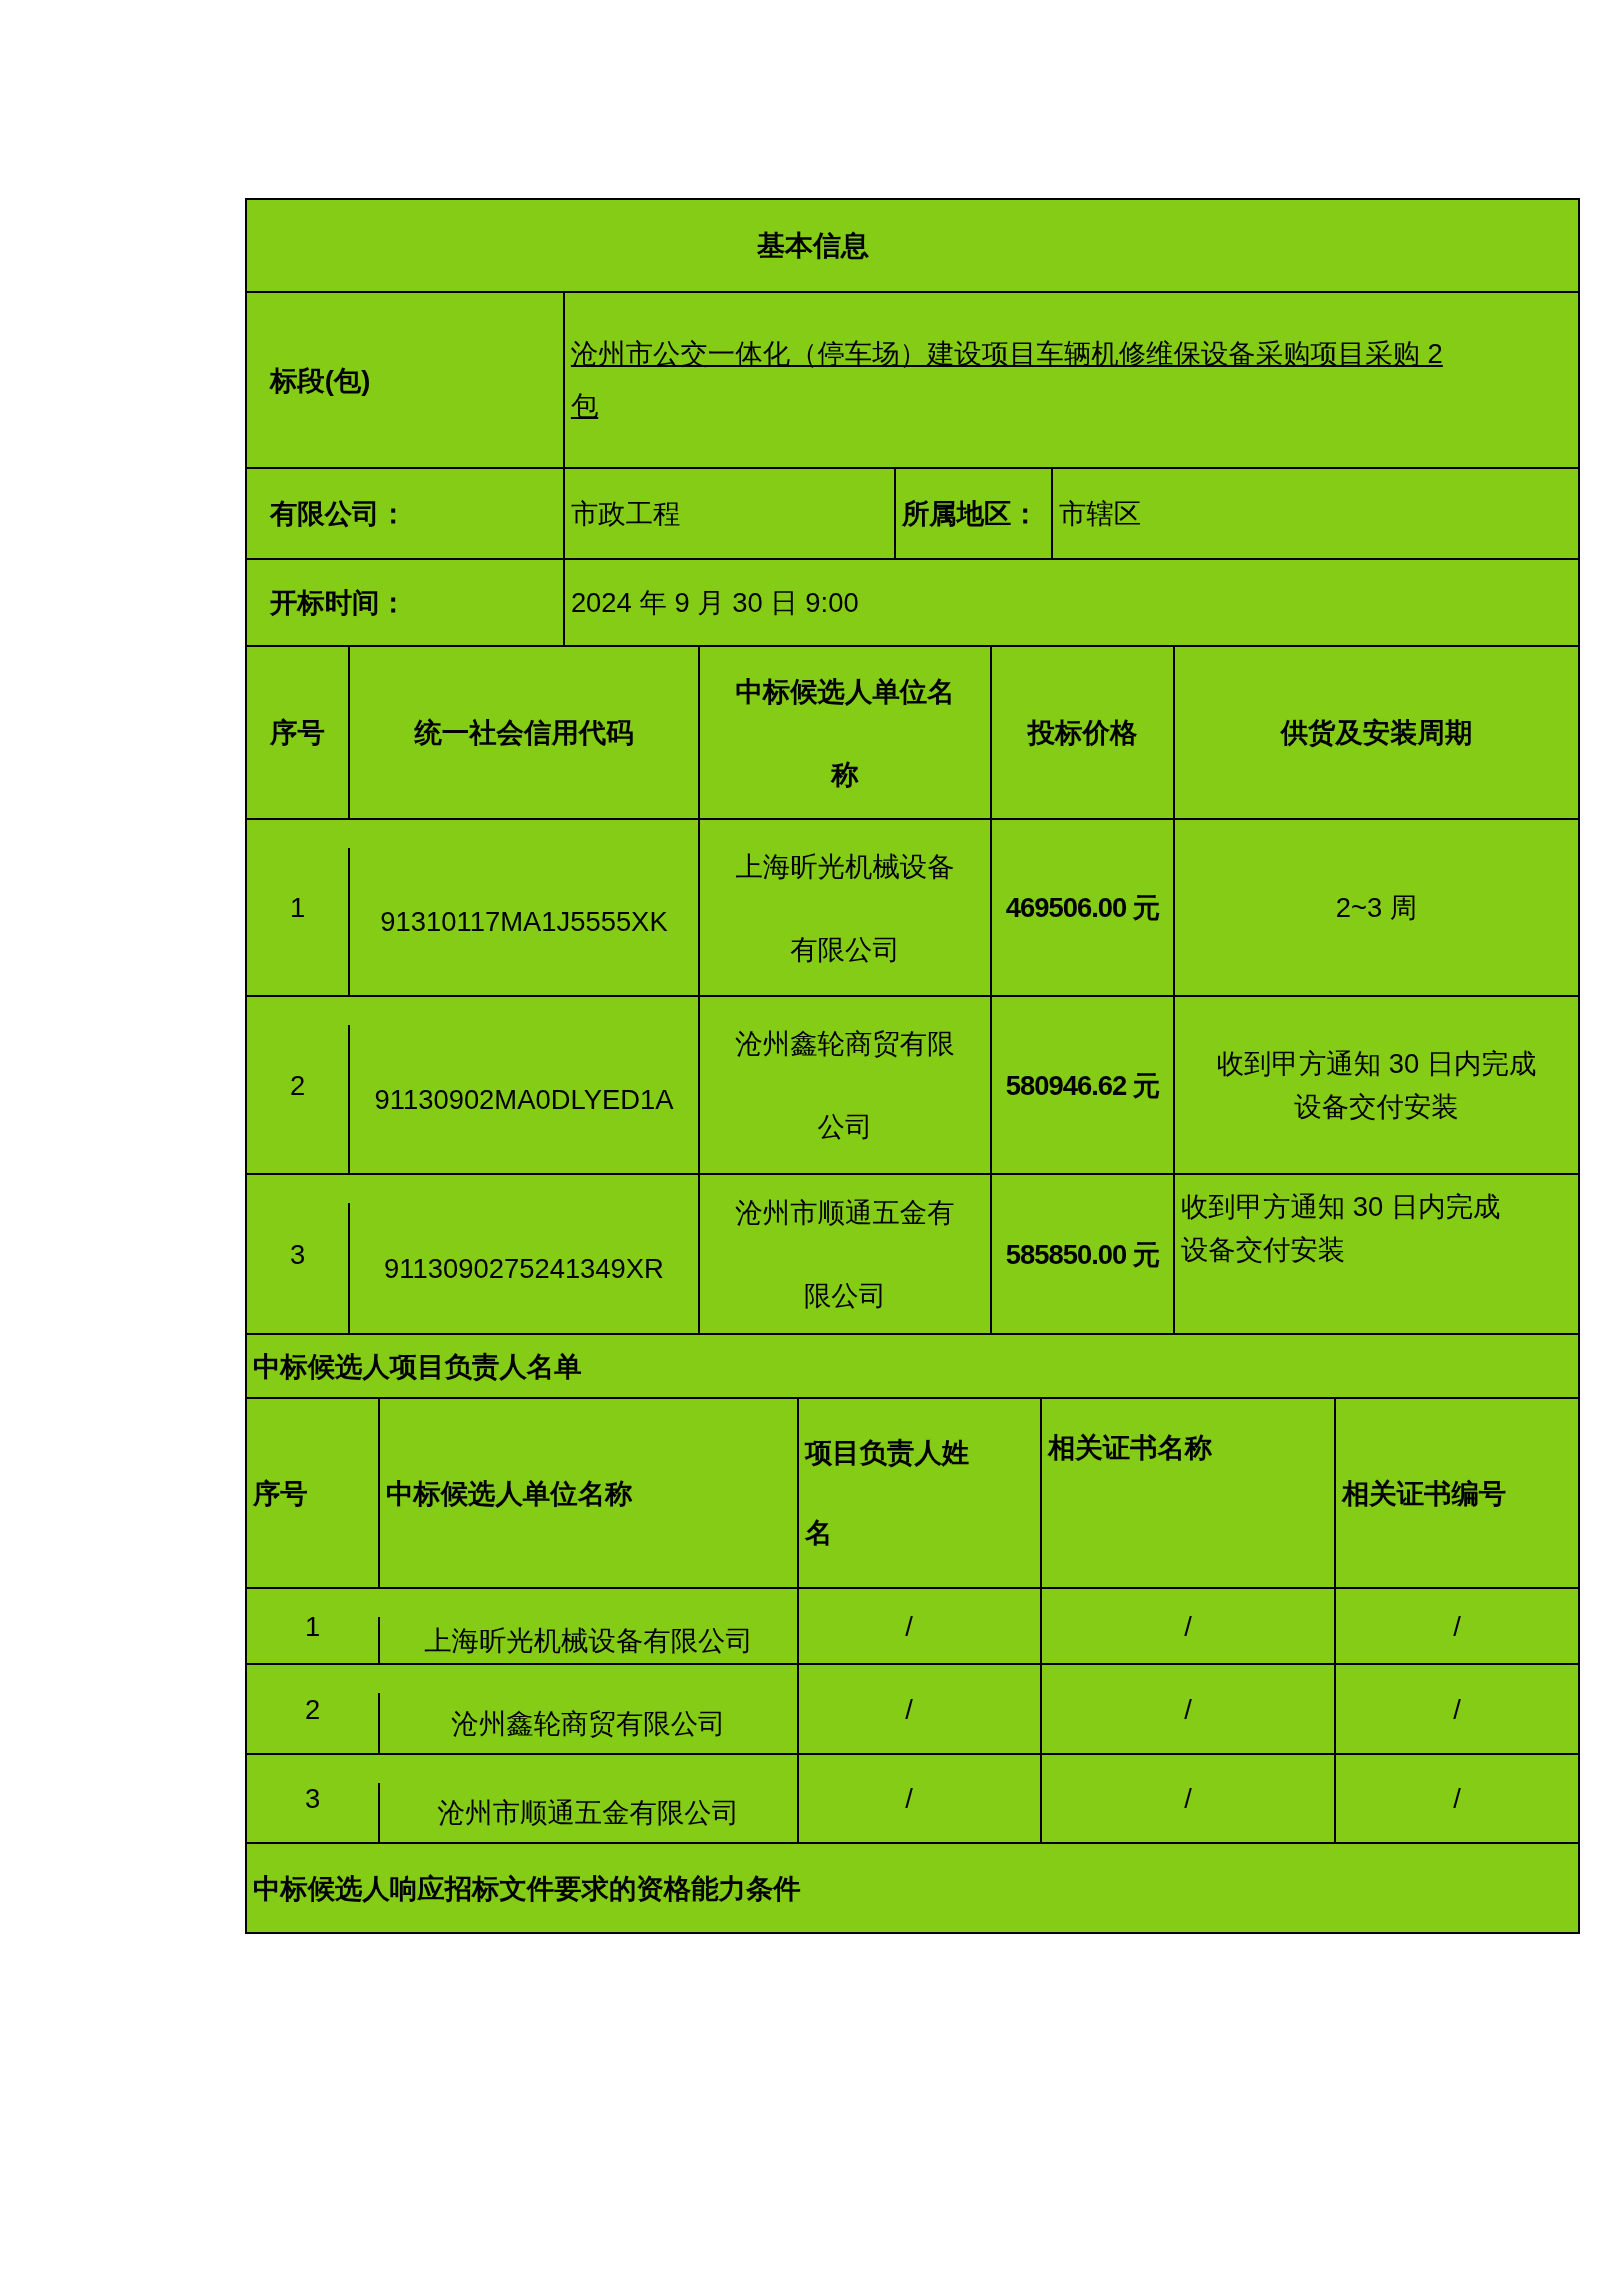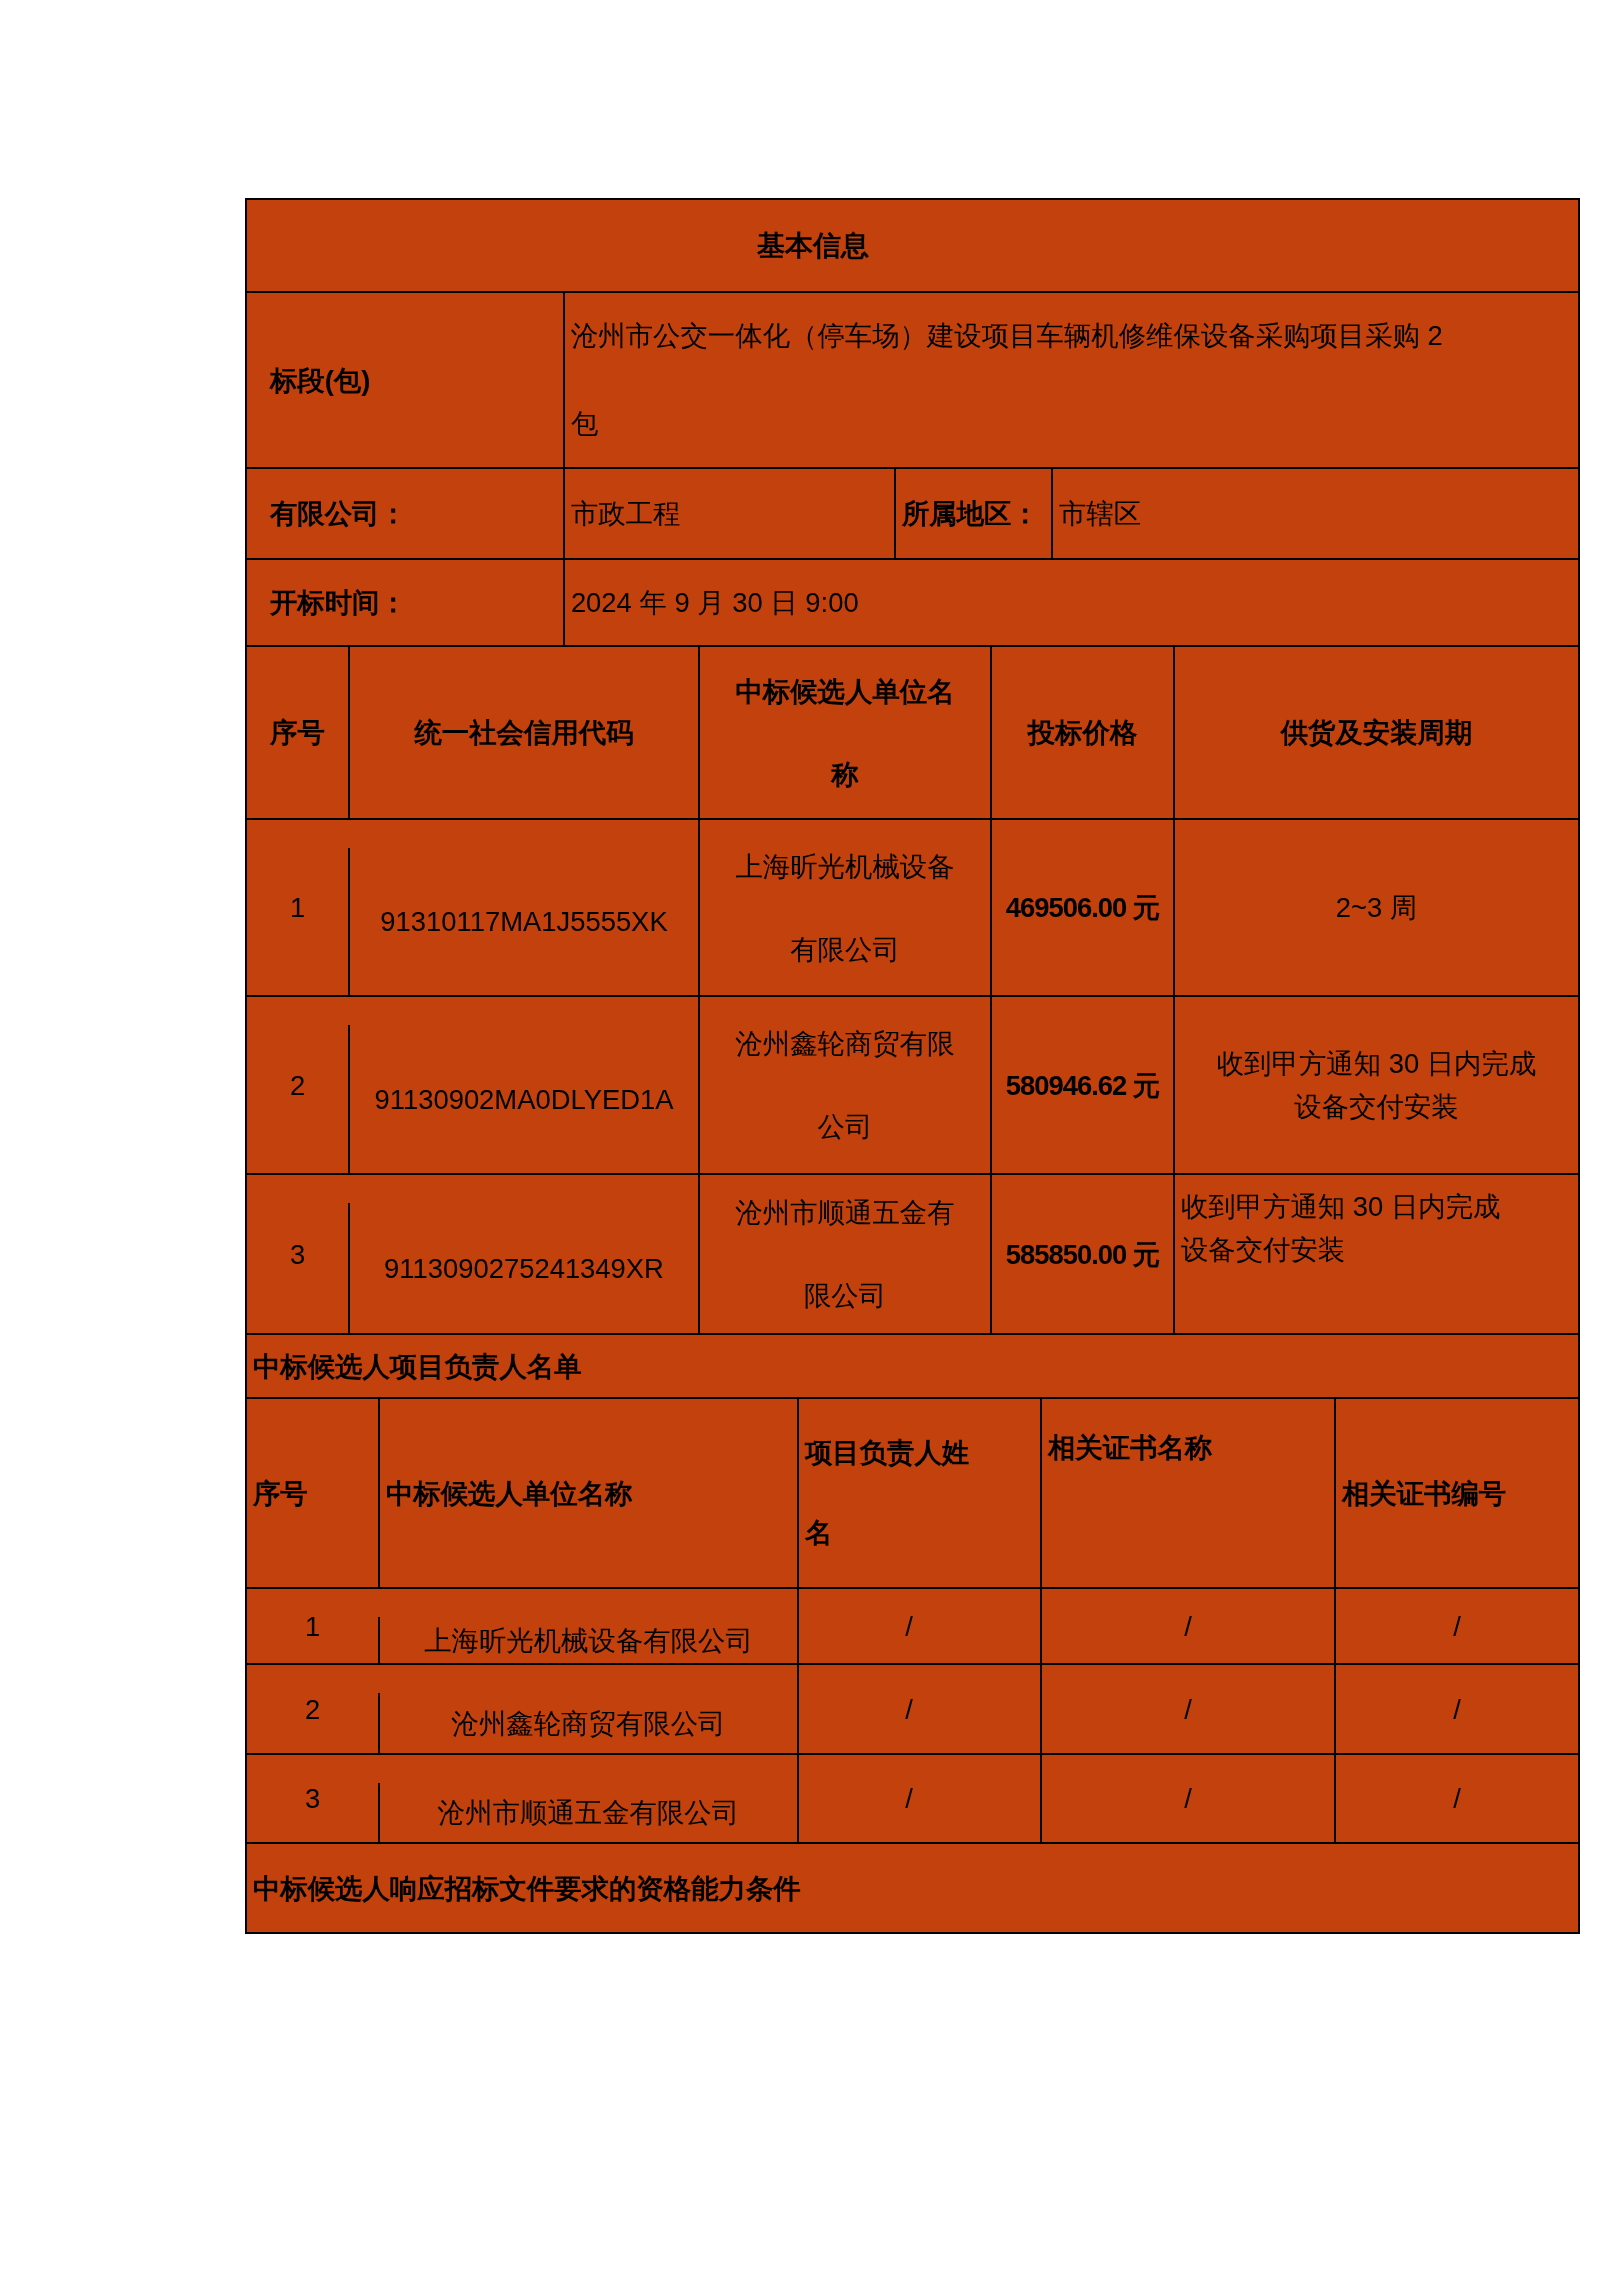--- a/index.html
+++ b/index.html
@@ -3,37 +3,37 @@
 <meta charset="utf-8">
 <style>
   html,body{margin:0;padding:0;}
   body{
     width:1620px;height:2292px;background:#ffffff;color:#000;
     font-family:"Liberation Sans","DejaVu Sans",sans-serif;
     position:relative;overflow:hidden;
   }
   .doc-table{
     position:absolute;left:245px;top:198px;width:1335px;
-    border:2.9px solid #000;box-sizing:border-box;background:#c2410c;
+    border:2.9px solid #000;box-sizing:border-box;background:#84cc16;
   }
   .row{display:flex;border-top:2px solid #000;box-sizing:border-box;}
   .row:first-child{border-top:none;}
   .cell{
     border-left:2px solid #000;box-sizing:border-box;
     display:flex;align-items:center;justify-content:flex-start;
     padding:0 5.9px;font-size:27.4px;line-height:43px;text-align:left;
     overflow:hidden;
   }
   .cell:first-child{border-left:none;}
   .b{font-weight:bold;}
   .c{justify-content:center;text-align:center;}
   .grow{flex:1;}
   .pre{white-space:pre-line;}
   .lh85{line-height:83px;}
-  .lh88{line-height:88px;}
+  .lh88{line-height:52px;text-decoration:underline;}
   .lh82{line-height:80px;}
   .nowrap{white-space:nowrap;margin-top:28px;}
   .price{letter-spacing:-1px;white-space:nowrap;padding:16px 2px;font-weight:bold;}
   
   .r-title{height:91px;}
   .r-pkg{height:176px;}
   .r-industry{height:91px;}
   .r-time{height:87px;}
   .r-sec1{height:91px;}
   .r-t1h{height:173px;}

